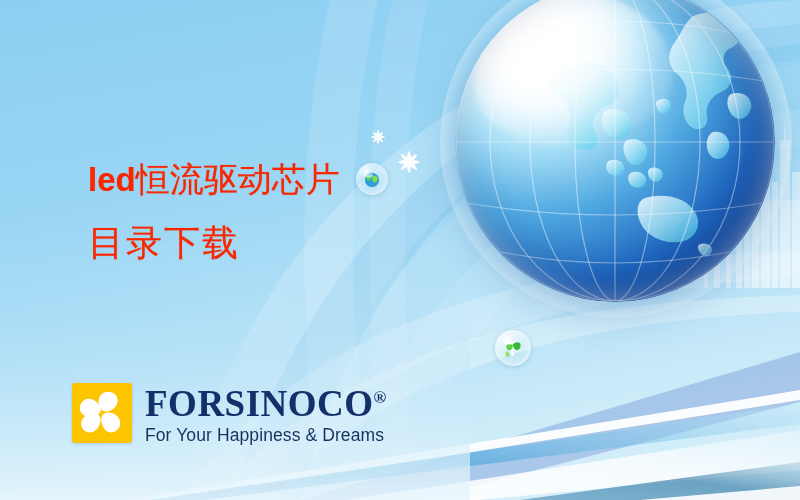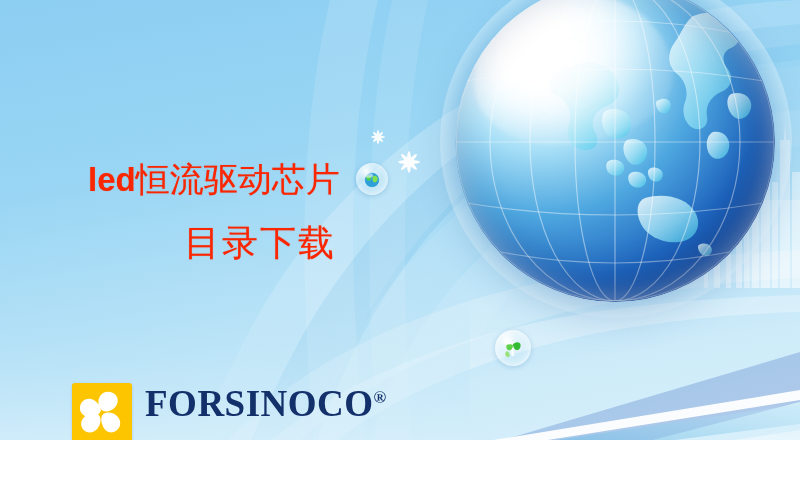--- a/index.html
+++ b/index.html
@@ -6,21 +6,21 @@
     margin: 0;
     padding: 0;
     background: #ffffff;
   }
   body {
     font-family: "Liberation Sans", sans-serif;
   }
   #banner {
     position: relative;
     width: 800px;
-    height: 440px;
+    height: 500px;
     overflow: hidden;
     background: linear-gradient(170deg, #8ccef2 0%, #9ad6f4 35%, #b7e2f7 62%, #cdebf9 80%, #d9f0fb 100%);
   }
 
   
   .bg-layer { position: absolute; pointer-events: none; }
 
   .swoosh-wrap {
     position: absolute;
     inset: 0;
@@ -105,24 +105,22 @@
   }
   .headline .line1 .latin {
     font-family: "Liberation Sans", sans-serif;
     font-weight: bold;
     font-size: 33px;
   }
   .headline .line2 {
     font-family: "Liberation Serif", "DejaVu Serif", serif;
     font-size: 36px;
     margin-top: 28px;
-    margin-left: 14px;
     letter-spacing: 2px;
     white-space: nowrap;
-    text-align: center;
   }
 
   
   .logo {
     position: absolute;
     left: 72px;
     top: 383px;
     display: flex;
     align-items: flex-start;
   }
@@ -366,16 +364,17 @@
         <g fill="#ffffff">
           <path d="M 30.5,27.5 C 27,25 25,19 27.5,14 C 30,9 36,7.5 41,10 C 46,12.5 47,18.5 44,23 C 41,27.5 34,30 30.5,27.5 Z"></path>
           <path d="M 28,29.5 C 25.5,33 19.5,35.5 14,33.5 C 8.5,31.5 6.5,25.5 9,20.5 C 11.5,15.5 18,14.5 22.5,17.5 C 27,20.5 30.5,26 28,29.5 Z"></path>
           <path d="M 31.5,31 C 35,28.5 41.5,29 45.5,33.5 C 49.5,38 49,44 44.5,47.5 C 40,51 34,49.5 31.5,44.5 C 29,39.5 28,33.5 31.5,31 Z"></path>
           <path d="M 27.5,33 C 29.5,36.5 28.5,43 24,47 C 19.5,51 13.5,50 10.5,45.5 C 7.5,41 9.5,35 14.5,32.5 C 19.5,30 25.5,29.5 27.5,33 Z"></path>
         </g>
       </svg>
     </div>
     <div class="logo-text">
       <div class="logo-word"><span>FORSINOCO</span><span class="reg">®</span></div>
+      <div class="logo-tag">For Your Happiness &amp; Dreams</div>
     </div>
   </div>
 
 </div>
 
 </body></html>

